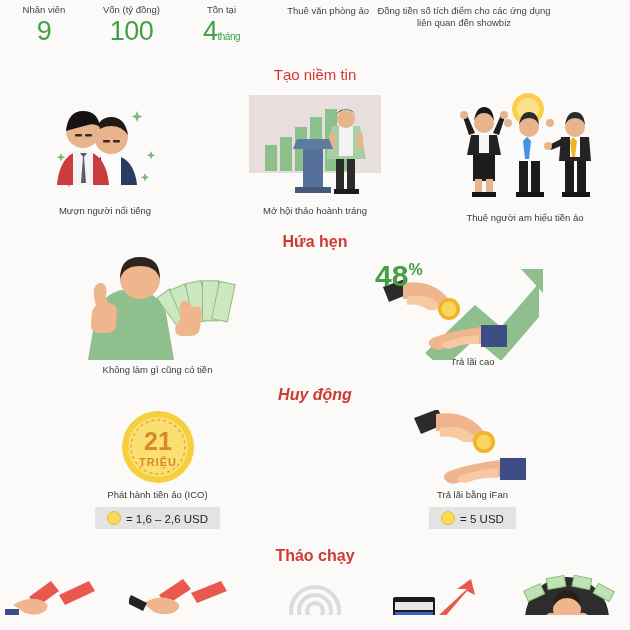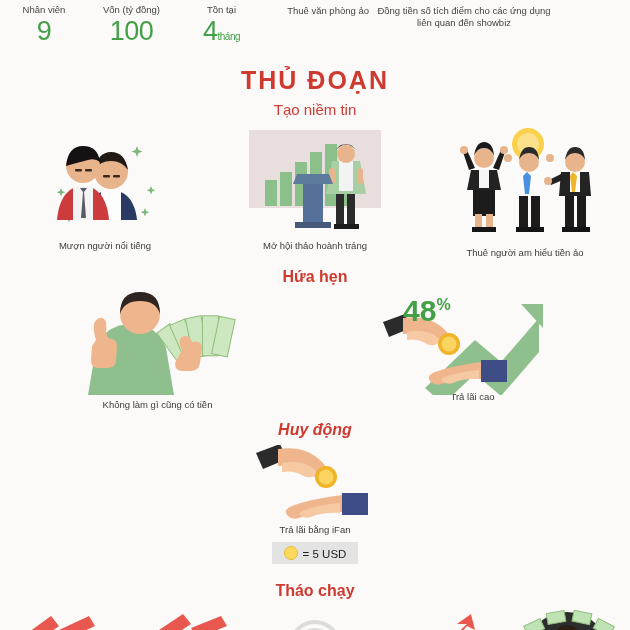--- a/index.html
+++ b/index.html
@@ -57,21 +57,20 @@
   </div>
   <div class="stat s5">
     <div class="lbl">Thuê văn phòng ảo</div>
   </div>
   <div class="stat s6">
     <div class="lbl">Đồng tiền số tích điểm cho các ứng dụng liên quan đến showbiz</div>
   </div>
 </div>
 
 <div class="title-wrap">
-  <div class="title">THỦ ĐOẠN</div>
   <div class="subtitle">Tạo niềm tin</div>
 </div>
 
 <div class="row" style="margin-top:10px;">
 
   <div class="cell">
     <svg class="art" width="160" height="108" viewBox="0 0 160 108">
       <g fill="#7cb87a">
         <path d="M52 22 l2 5 5 2 -5 2 -2 5 -2 -5 -5 -2 5 -2z"></path>
         <path d="M112 18 l1.5 4 4 1.5 -4 1.5 -1.5 4 -1.5 -4 -4 -1.5 4 -1.5z"></path>
@@ -210,29 +209,40 @@
         <path d="M10 30 l22 -8 6 14 -22 9z" fill="#2b2b2b"></path>
         <path d="M30 26 q26 -4 42 12 q8 7 0 12 q-7 4 -14 -3 q-8 -7 -28 -5z" fill="#efb58d"></path>
         <path d="M34 40 q18 -4 30 5 q5 4 0 7 q-6 3 -12 -1 q-8 -5 -18 -3z" fill="#f6c9a3"></path>
         <circle cx="76" cy="52" r="11" fill="#f0b429"></circle>
         <circle cx="76" cy="52" r="7.5" fill="#fbd360"></circle>
 
         <path d="M108 68 h26 v22 h-26z" fill="#3f4d86"></path>
         <path d="M108 70 q-30 4 -46 10 q-10 4 -4 10 q5 5 14 1 q16 -6 36 -4z" fill="#efb58d"></path>
         <path d="M106 78 q-22 2 -34 7 q-6 2 -2 5 q4 3 10 1 q12 -5 26 -4z" fill="#f6c9a3"></path>
       </svg>
-      <div class="pct" style="left:88px;top:2px;"><span>48</span><span class="sign">%</span></div>
+      <div class="pct" style="left:60px;top:2px;"><span>48</span><span class="sign">%</span></div>
     </div>
     <div class="caption" style="margin-top:-4px;">Trả lãi cao</div>
   </div>
 </div>
 
 <div class="section-title" style="margin-top:10px;font-style:italic;">Huy động</div>
 
 <div class="row" style="margin-top:6px;">
+  <div class="cell">
+    <svg class="art" width="100" height="75" viewBox="0 0 100 75">
+      <circle cx="50" cy="37" r="36" fill="#f6cf3f"></circle>
+      <circle cx="50" cy="37" r="30" fill="#fbdf72"></circle>
+      <circle cx="50" cy="37" r="27" fill="none" stroke="#e2a93a" stroke-width="1.4" stroke-dasharray="3 3"></circle>
+      <text x="50" y="40" text-anchor="middle" font-family="Liberation Sans, sans-serif" font-size="25" font-weight="bold" fill="#d6892a">21</text>
+      <text x="50" y="56" text-anchor="middle" font-family="Liberation Sans, sans-serif" font-size="11" font-weight="bold" fill="#d6892a" letter-spacing="1">TRIỆU</text>
+    </svg>
+    <div class="caption">Phát hành tiền ảo (ICO)</div>
+    <div class="badge"><span class="coin"></span><span>= 1,6 – 2,6 USD</span></div>
+  </div>
 
   <div class="cell">
     <svg class="art" width="130" height="75" viewBox="0 0 130 75">
       <path d="M6 8 l24 -9 7 15 -24 10z" fill="#2b2b2b"></path>
       <path d="M28 4 q28 -4 44 13 q8 8 0 13 q-8 5 -15 -3 q-9 -8 -29 -6z" fill="#efb58d"></path>
       <path d="M32 18 q19 -4 32 6 q5 4 0 7 q-6 3 -12 -1 q-9 -5 -20 -3z" fill="#f6c9a3"></path>
       <circle cx="76" cy="32" r="11" fill="#f0b429"></circle>
       <circle cx="76" cy="32" r="7.5" fill="#fbd360"></circle>
       <path d="M92 48 h26 v22 h-26z" fill="#3f4d86"></path>
       <path d="M92 50 q-32 4 -50 11 q-10 4 -4 10 q5 5 14 1 q18 -7 40 -5z" fill="#efb58d"></path>

